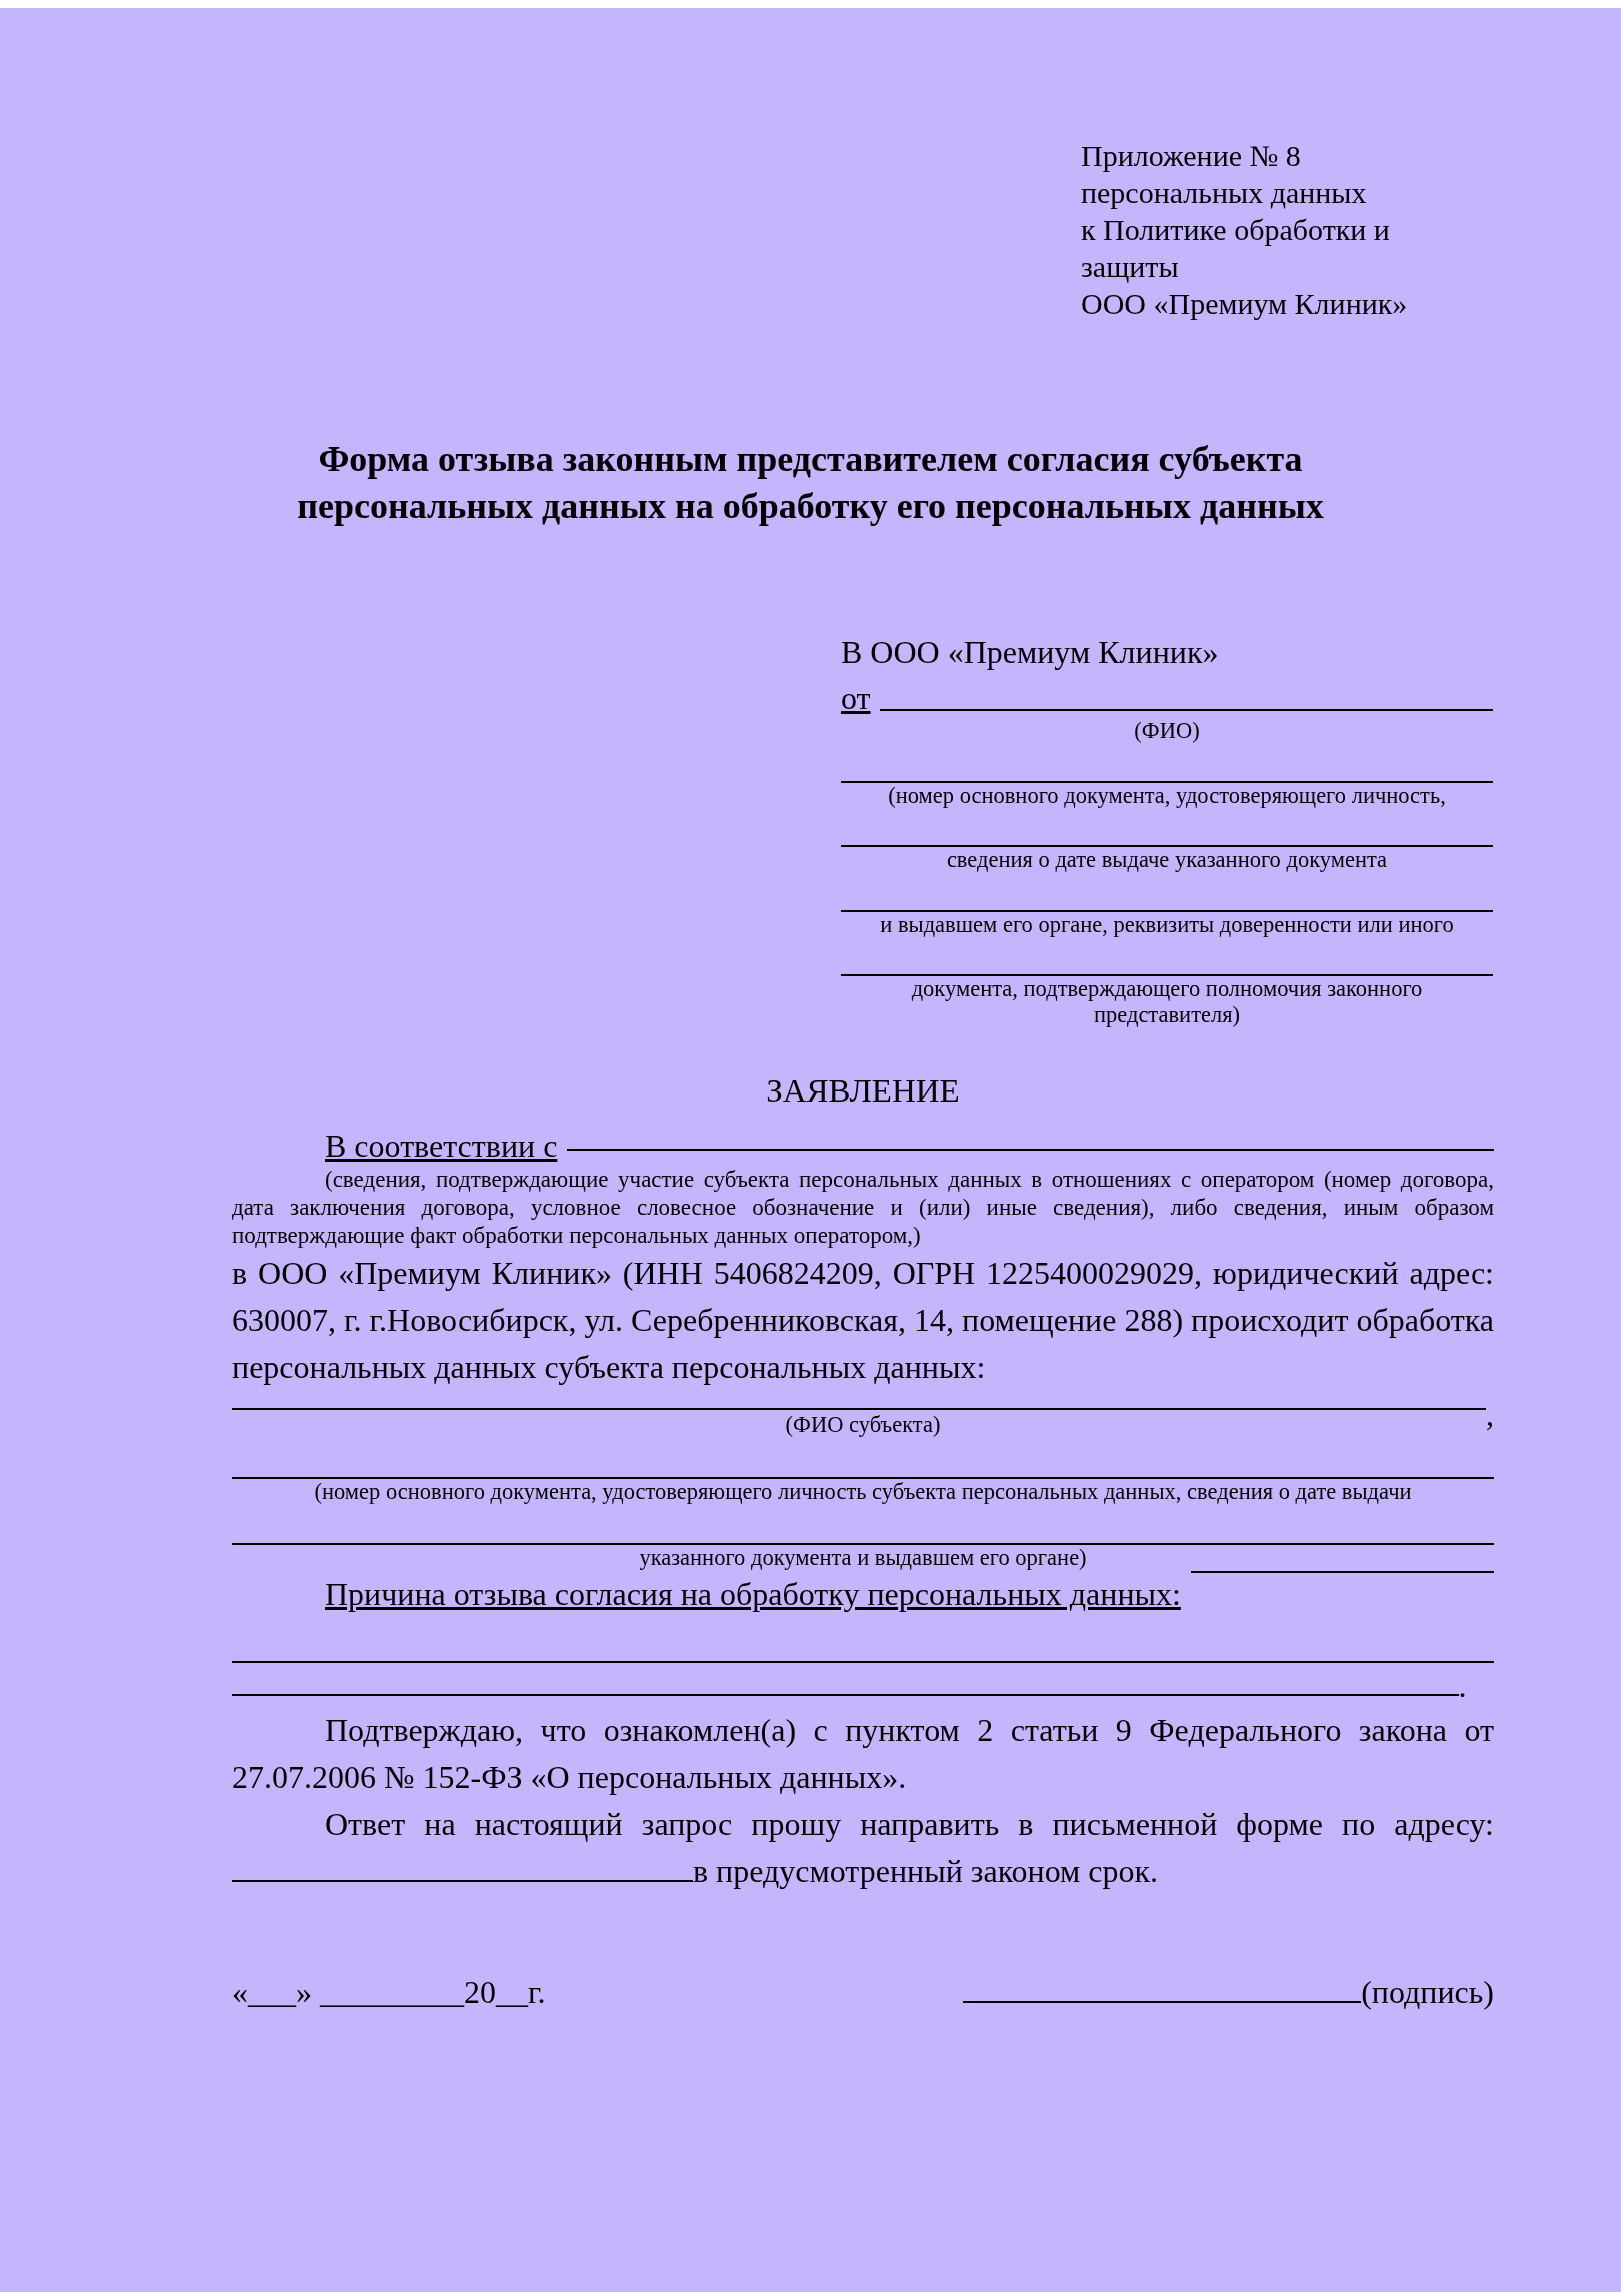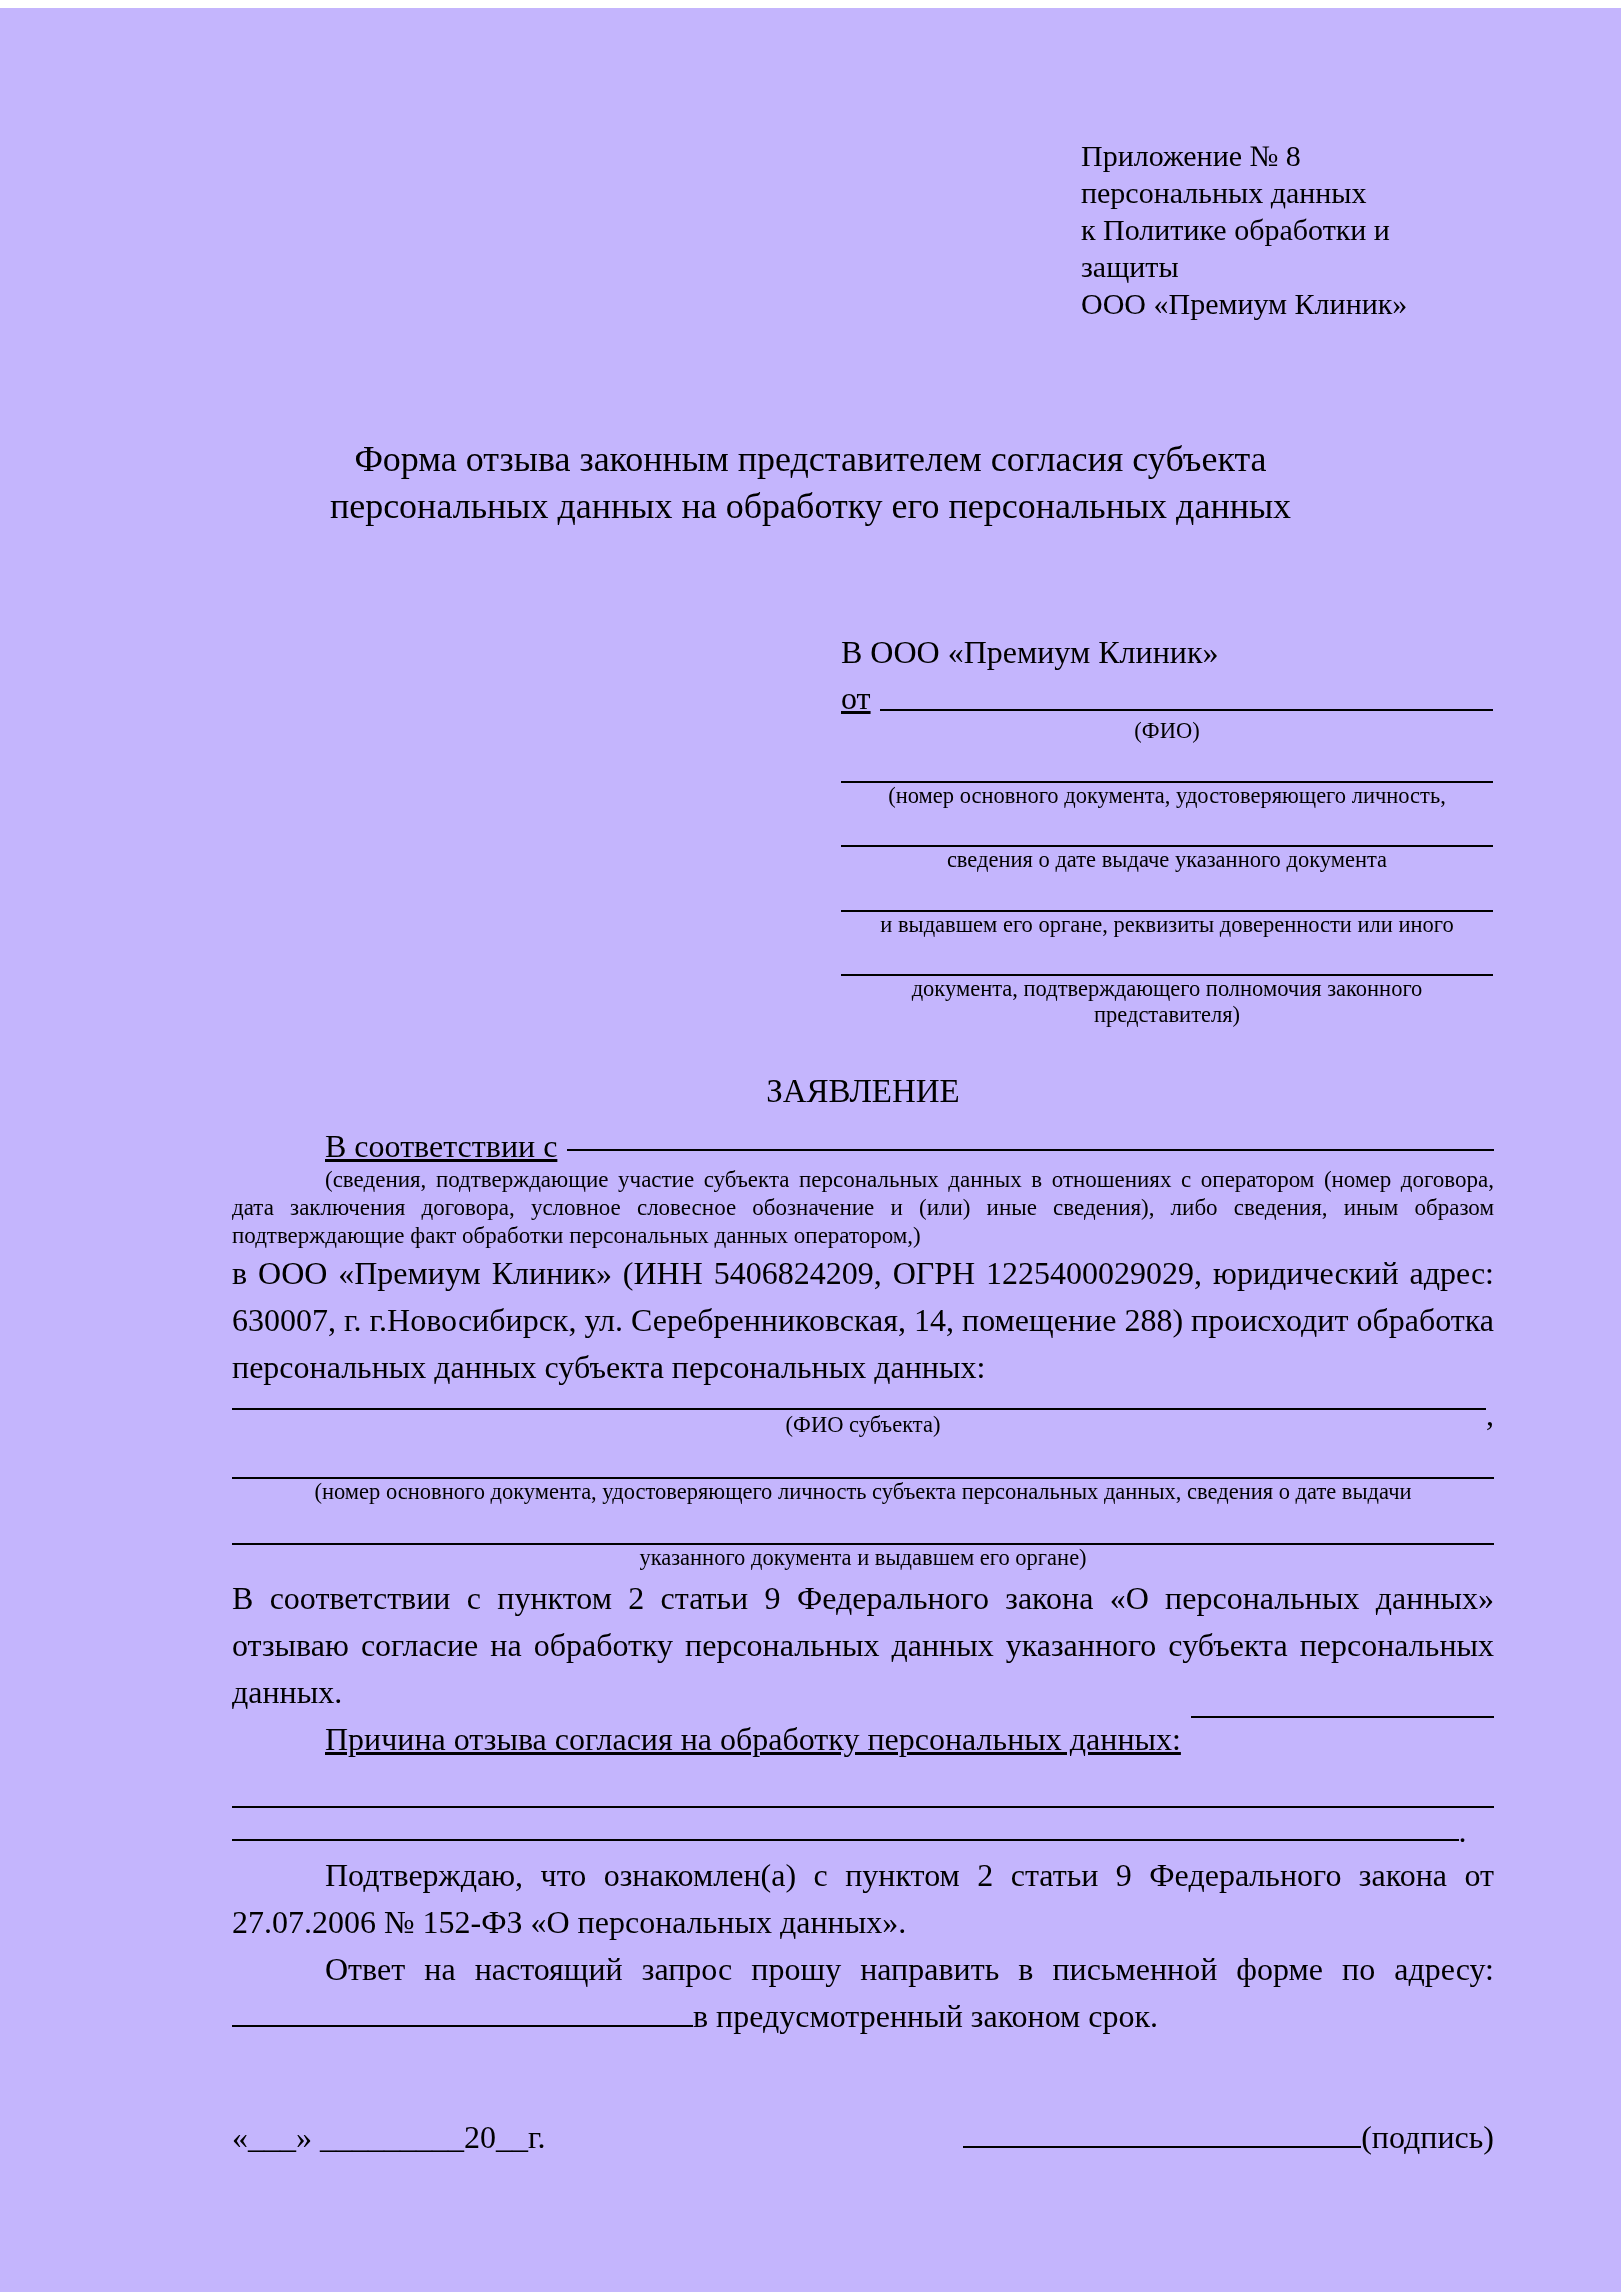--- a/index.html
+++ b/index.html
@@ -25,21 +25,21 @@
     font-size: 30px;
     line-height: 37px;
   }
 
   
   .doc-title {
     margin-top: 114px;
     margin-left: -232px;
     margin-right: -127px;
     text-align: center;
-    font-weight: normal;
+    font-weight: bold;
     font-size: 36px;
     line-height: 47px;
   }
 
   
   .addressee {
     margin-top: 100px;
     margin-left: 609px; 
     width: 652px;
     font-size: 32px;
@@ -172,21 +172,20 @@
       <span>,</span>
     </div>
     <div class="cap">(ФИО субъекта)</div>
 
     <div class="w-line subject-line"></div>
     <div class="cap">(номер основного документа, удостоверяющего личность субъекта персональных данных, сведения о дате выдачи</div>
 
     <div class="w-line subject-line"></div>
     <div class="cap">указанного документа и выдавшем его органе)</div>
 
-    <p class="para" style="margin-top:3.9px;">В соответствии с пунктом 2 статьи 9 Федерального закона «О персональных данных» отзываю согласие на обработку персональных данных указанного субъекта персональных данных.</p>
 
     <div class="row reason-row">
       <span class="label" style="padding-left:93px;">Причина отзыва согласия на обработку персональных данных:</span>
       <span class="w-fill"></span>
     </div>
 
     <div class="w-line blank-1"></div>
     <div class="row period-row">
       <span class="w-fill"></span>
       <span>.</span>

